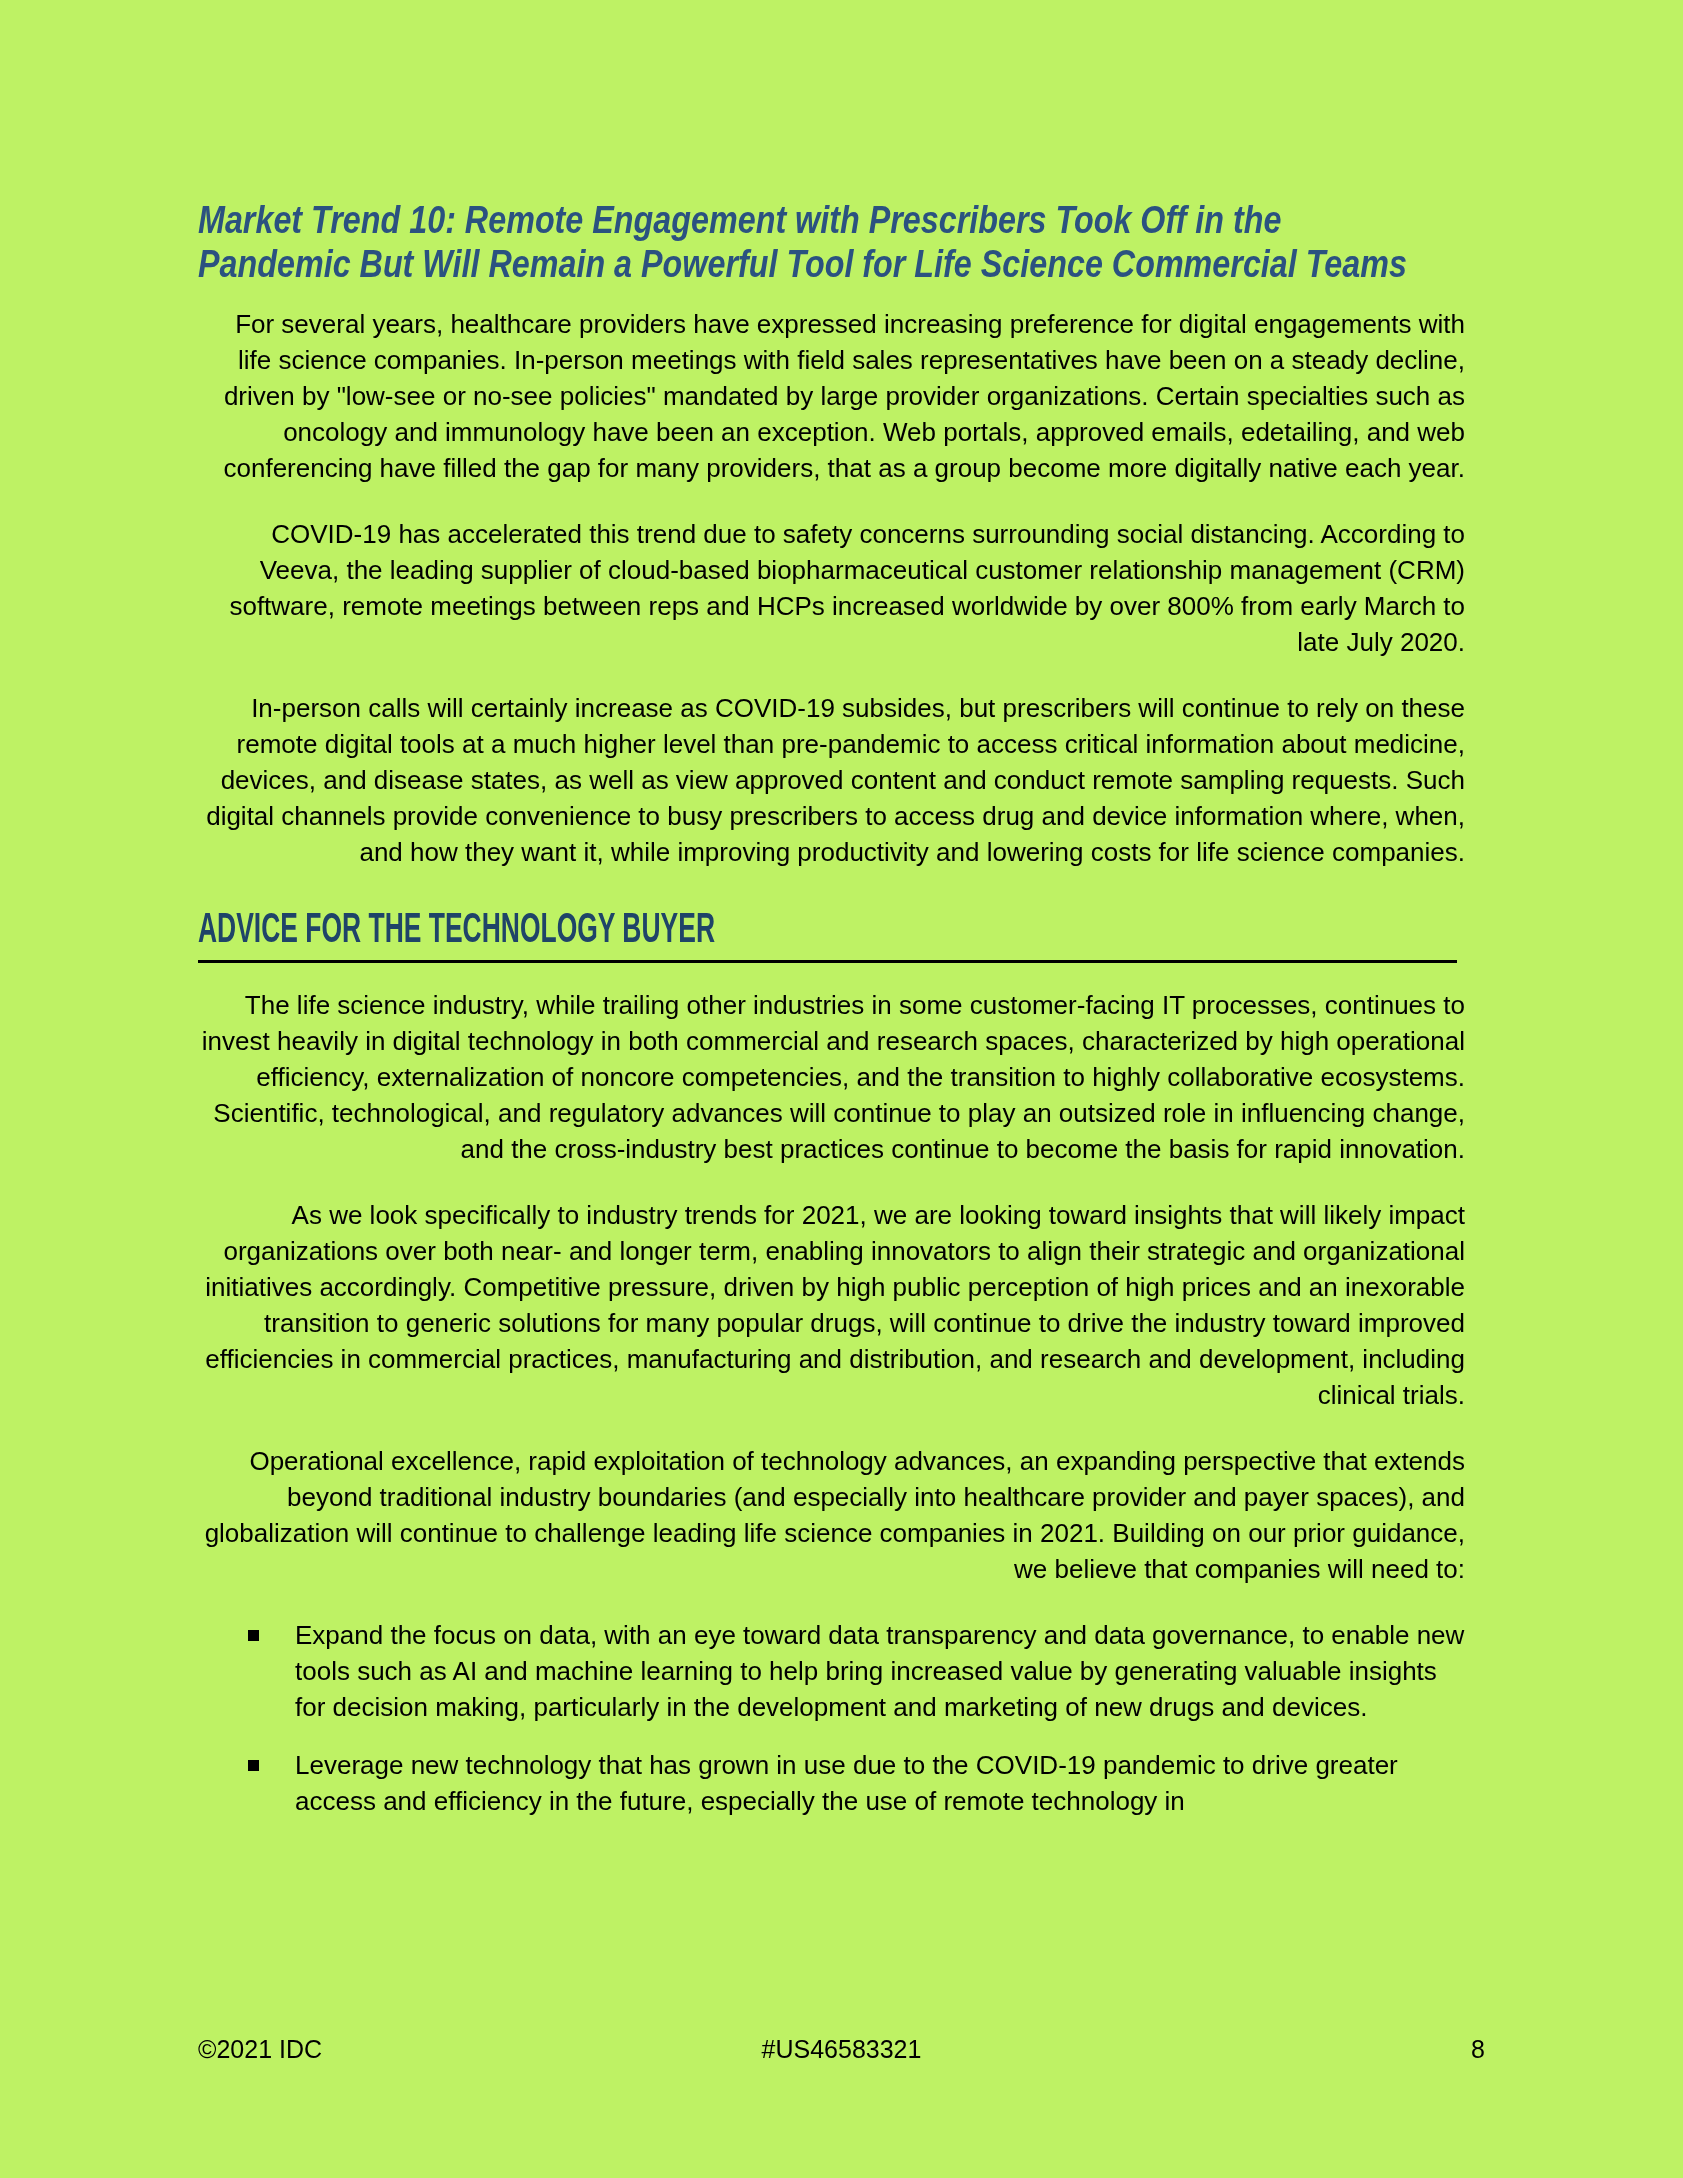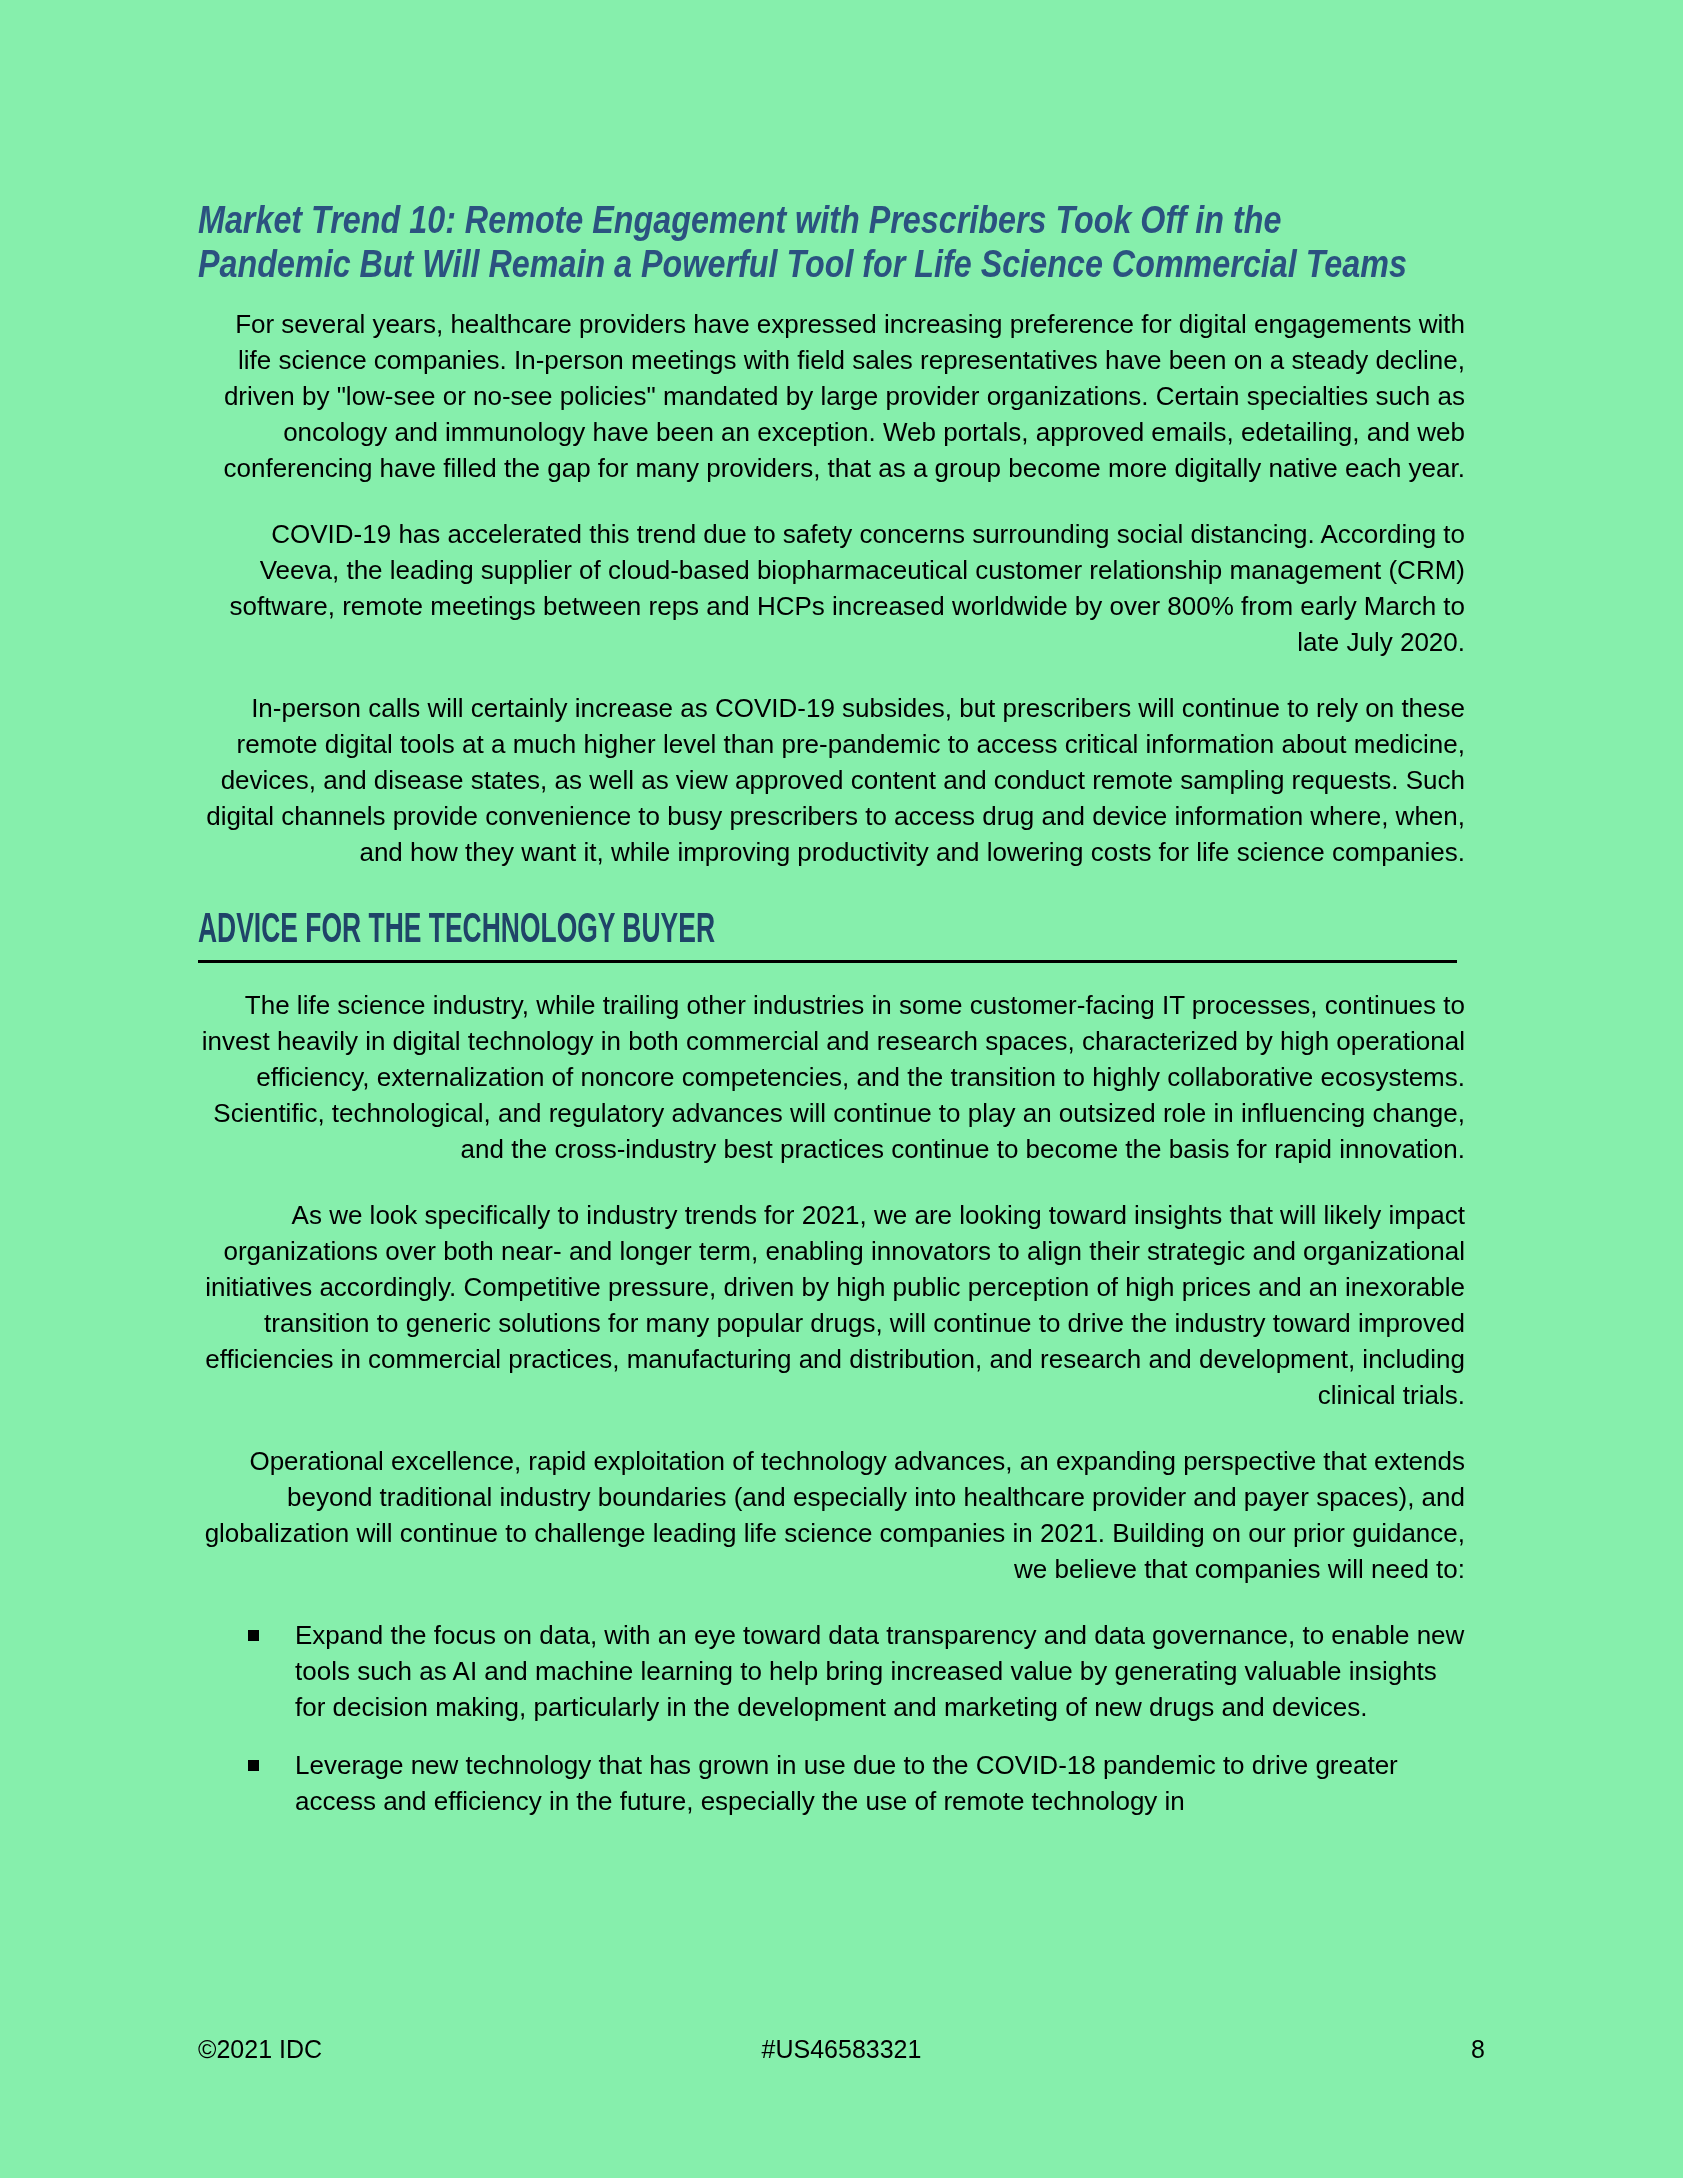--- a/index.html
+++ b/index.html
@@ -3,21 +3,21 @@
 <meta charset="utf-8">
 <style>
   * { margin: 0; padding: 0; box-sizing: border-box; }
   html, body { background: #ffffff; }
   body { width: 1683px; height: 2178px; position: relative; font-family: "Liberation Sans", sans-serif; color: #000000; }
 
   .page {
     position: relative;
     width: 1683px;
     height: 2178px;
-    background: #86efac;
+    background: #bef264;
     overflow: hidden;
   }
 
   .content {
     position: absolute;
     top: 198px;
     left: 198px;
     width: 1267px;
   }
 
@@ -123,21 +123,21 @@
     <p class="body-para">As we look specifically to industry trends for 2021, we are looking toward insights that will likely impact organizations over both near- and longer term, enabling innovators to align their strategic and organizational initiatives accordingly. Competitive pressure, driven by high public perception of high prices and an inexorable transition to generic solutions for many popular drugs, will continue to drive the industry toward improved efficiencies in commercial practices, manufacturing and distribution, and research and development, including clinical trials.</p>
     <p class="body-para">Operational excellence, rapid exploitation of technology advances, an expanding perspective that extends beyond traditional industry boundaries (and especially into healthcare provider and payer spaces), and globalization will continue to challenge leading life science companies in 2021. Building on our prior guidance, we believe that companies will need to:</p>
 
     <ul class="bullet-list">
       <li class="bullet-item">
         <span class="bullet-marker"></span>
         <span class="bullet-text">Expand the focus on data, with an eye toward data transparency and data governance, to enable new tools such as AI and machine learning to help bring increased value by generating valuable insights for decision making, particularly in the development and marketing of new drugs and devices.</span>
       </li>
       <li class="bullet-item">
         <span class="bullet-marker"></span>
-        <span class="bullet-text">Leverage new technology that has grown in use due to the COVID-18 pandemic to drive greater access and efficiency in the future, especially the use of remote technology in</span>
+        <span class="bullet-text">Leverage new technology that has grown in use due to the COVID-19 pandemic to drive greater access and efficiency in the future, especially the use of remote technology in</span>
       </li>
     </ul>
 
   </main>
 
   <footer class="footer">
     <span class="footer-left">©2021 IDC</span>
     <span class="footer-center">#US46583321</span>
     <span class="footer-right">8</span>
   </footer>

